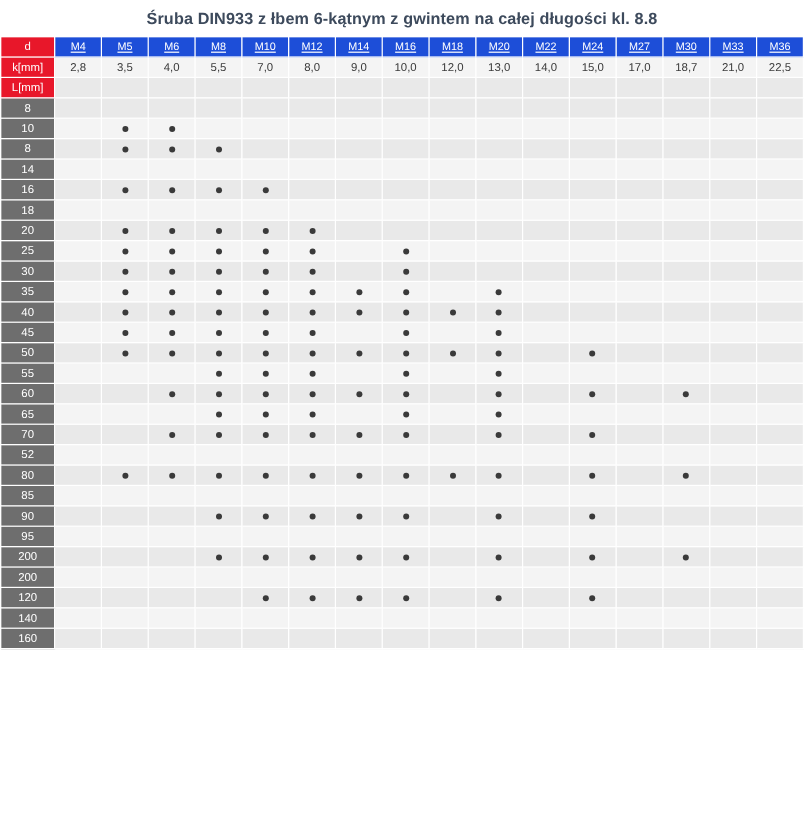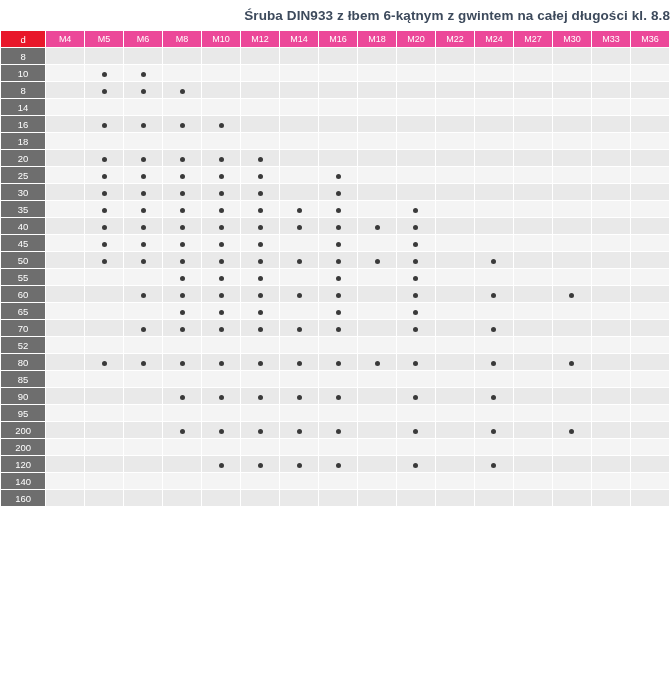--- a/index.html
+++ b/index.html
@@ -12,21 +12,21 @@
     height: 700px;
     font-family: "Liberation Sans", sans-serif;
     overflow: hidden;
   }
   #page {
     width: 670px;
     height: 700px;
     position: relative;
   }
   .title {
-    text-align: right;
+    text-align: center;
     font-size: 13.5px;
     font-weight: bold;
     color: #3d4a5c;
     padding: 8px 0 7px 0;
     letter-spacing: 0.1px;
   }
   table.spec {
     border-collapse: collapse;
     table-layout: fixed;
     width: 670px;
@@ -50,24 +50,25 @@
   }
   
   td.rowlabel-red {
     background: #e8172a;
     color: #ffffff;
     font-weight: bold;
     font-size: 9.5px;
   }
   
   td.size-head {
-    background: #ec4899;
+    background: #1d4ed8;
     color: #ffffff;
     font-weight: bold;
     font-size: 9px;
+    text-decoration: underline;
   }
   td.val {
     background: #e9e9e9;
     color: #3a3a3a;
     font-size: 9.5px;
   }
   td.val.alt {
     background: #f4f4f4;
   }
   
@@ -116,20 +117,58 @@
           <td class="size-head col-size">M18</td>
           <td class="size-head col-size">M20</td>
           <td class="size-head col-size">M22</td>
           <td class="size-head col-size">M24</td>
           <td class="size-head col-size">M27</td>
           <td class="size-head col-size">M30</td>
           <td class="size-head col-size">M33</td>
           <td class="size-head col-size">M36</td>
         </tr>
         <tr>
+          <td class="rowlabel-red col-head">k[mm]</td>
+          <td class="val alt col-size">2,8</td>
+          <td class="val alt col-size">3,5</td>
+          <td class="val alt col-size">4,0</td>
+          <td class="val alt col-size">5,5</td>
+          <td class="val alt col-size">7,0</td>
+          <td class="val alt col-size">8,0</td>
+          <td class="val alt col-size">9,0</td>
+          <td class="val alt col-size">10,0</td>
+          <td class="val alt col-size">12,0</td>
+          <td class="val alt col-size">13,0</td>
+          <td class="val alt col-size">14,0</td>
+          <td class="val alt col-size">15,0</td>
+          <td class="val alt col-size">17,0</td>
+          <td class="val alt col-size">18,7</td>
+          <td class="val alt col-size">21,0</td>
+          <td class="val alt col-size">22,5</td>
+        </tr>
+        <tr>
+          <td class="rowlabel-red col-head">L[mm]</td>
+          <td class="val col-size"></td>
+          <td class="val col-size"></td>
+          <td class="val col-size"></td>
+          <td class="val col-size"></td>
+          <td class="val col-size"></td>
+          <td class="val col-size"></td>
+          <td class="val col-size"></td>
+          <td class="val col-size"></td>
+          <td class="val col-size"></td>
+          <td class="val col-size"></td>
+          <td class="val col-size"></td>
+          <td class="val col-size"></td>
+          <td class="val col-size"></td>
+          <td class="val col-size"></td>
+          <td class="val col-size"></td>
+          <td class="val col-size"></td>
+        </tr>
+        <tr>
           <td class="len-label col-head">8</td>
           <td class="cell col-size"><span class="empty"></span></td>
           <td class="cell col-size"><span class="empty"></span></td>
           <td class="cell col-size"><span class="empty"></span></td>
           <td class="cell col-size"><span class="empty"></span></td>
           <td class="cell col-size"><span class="empty"></span></td>
           <td class="cell col-size"><span class="empty"></span></td>
           <td class="cell col-size"><span class="empty"></span></td>
           <td class="cell col-size"><span class="empty"></span></td>
           <td class="cell col-size"><span class="empty"></span></td>

